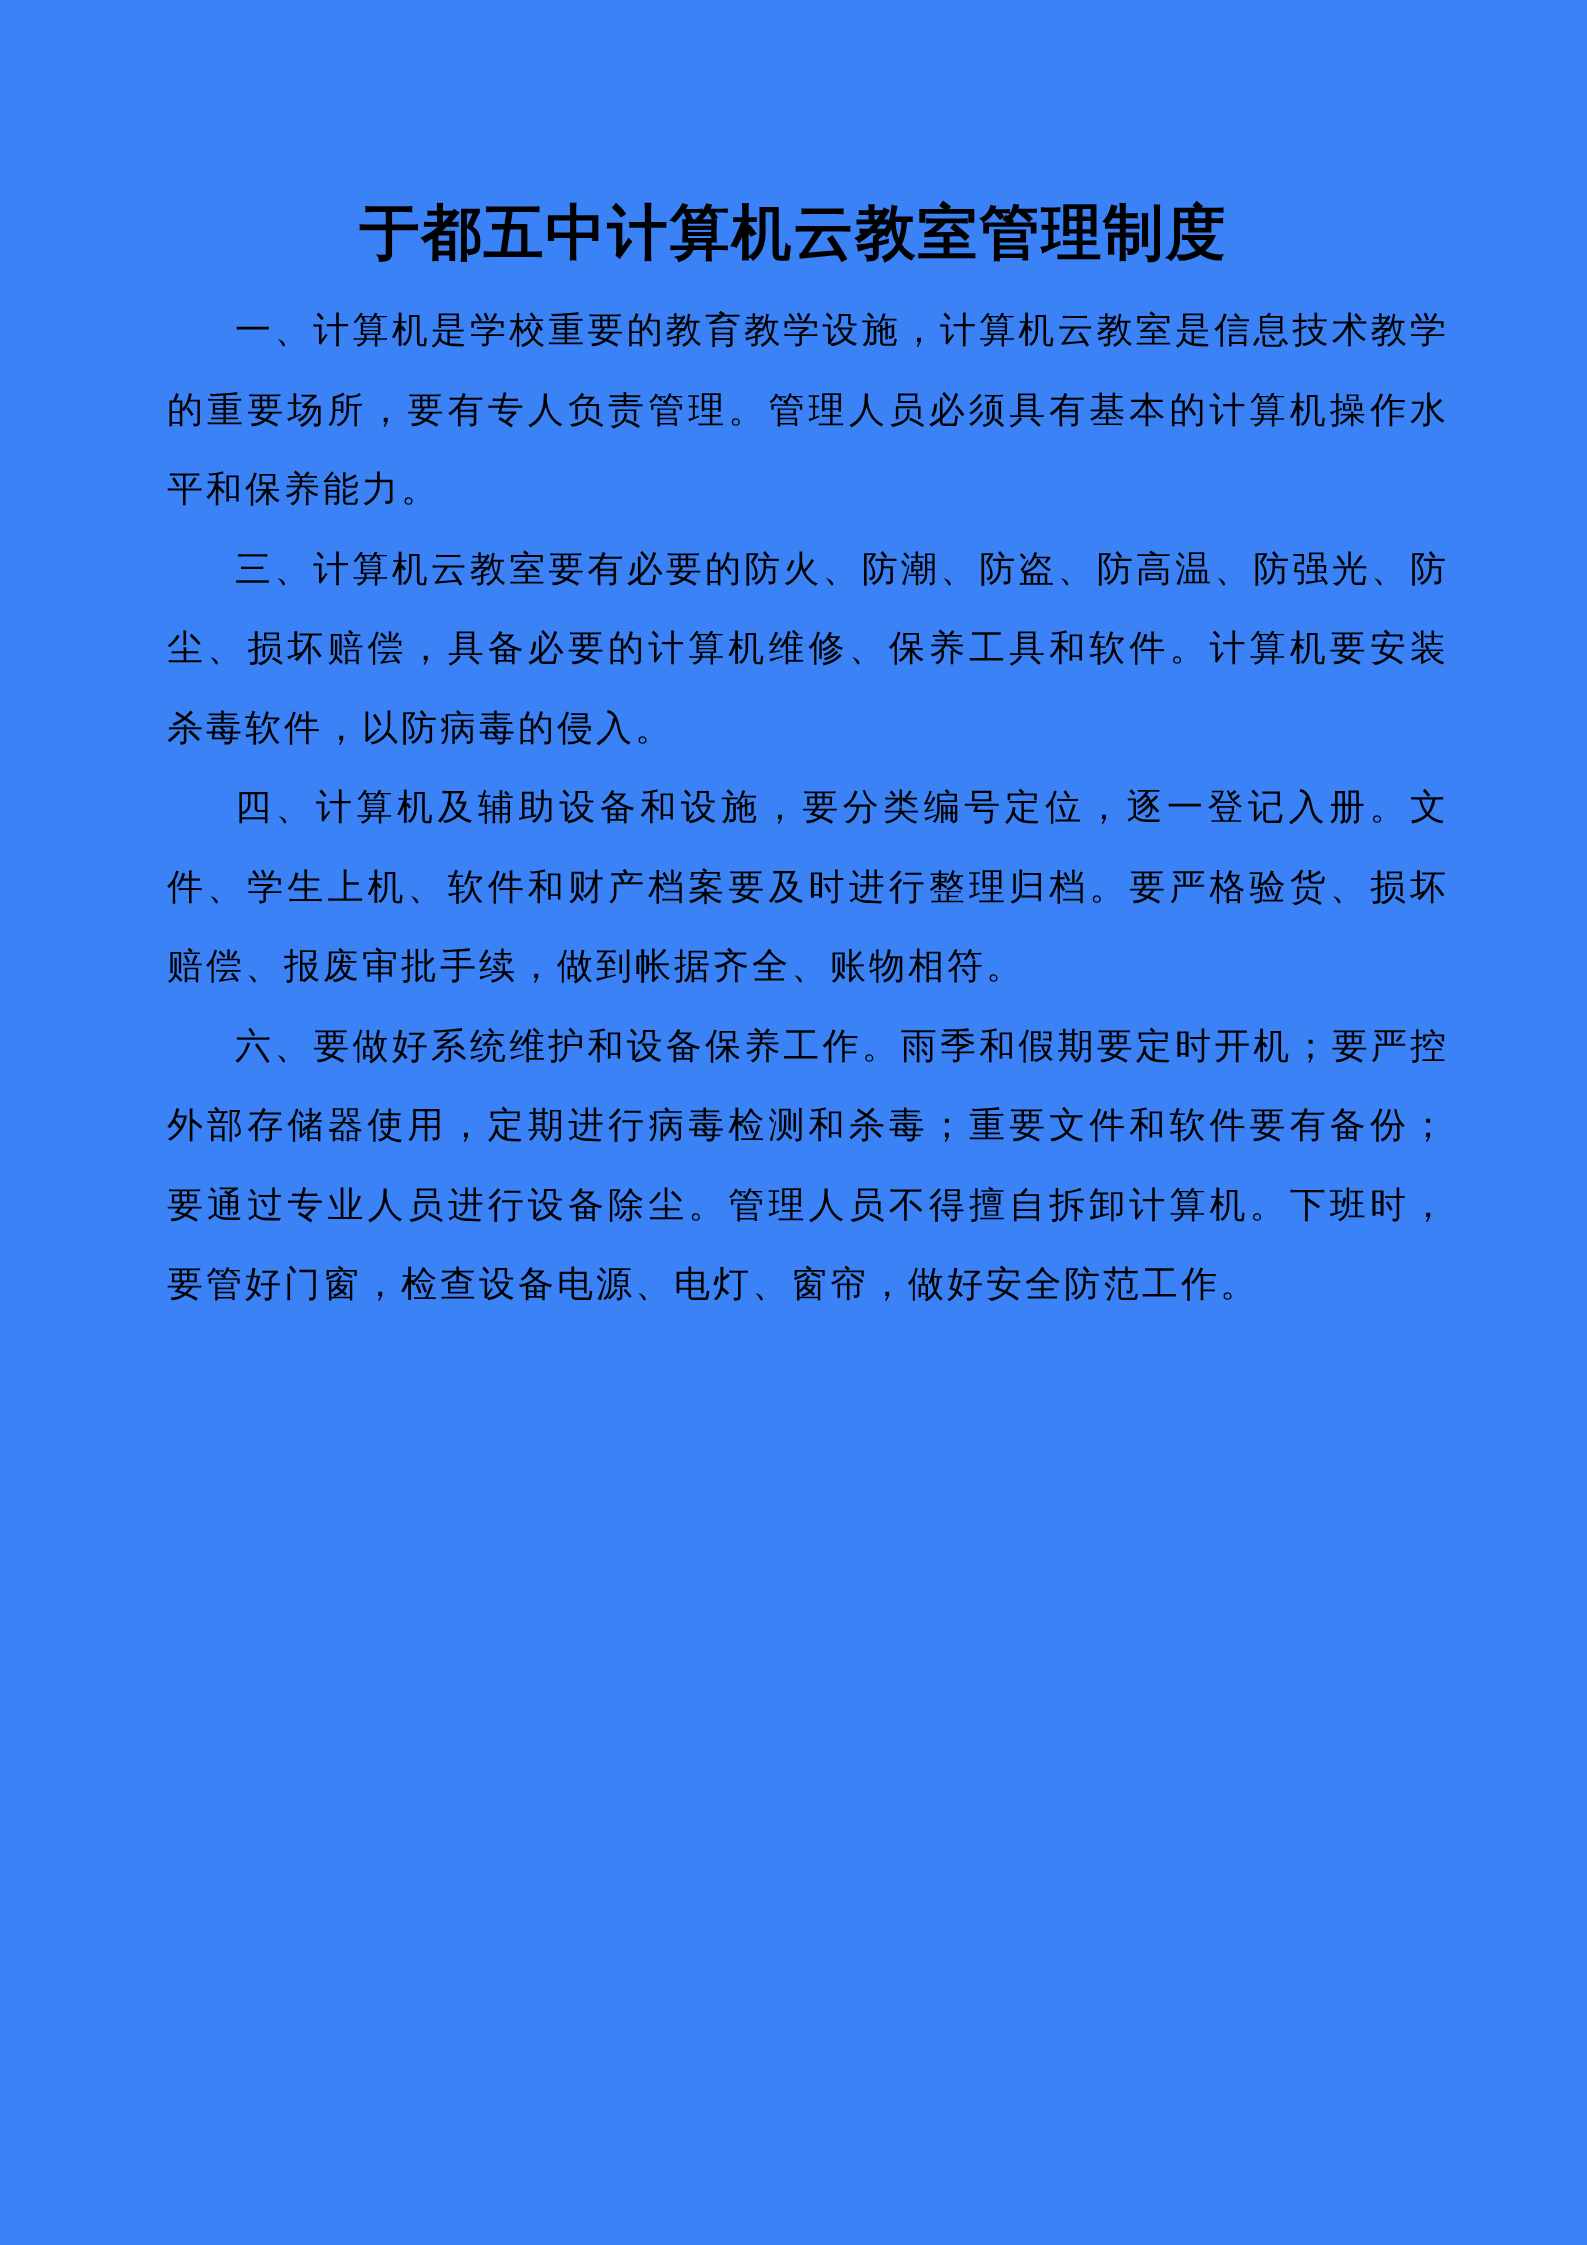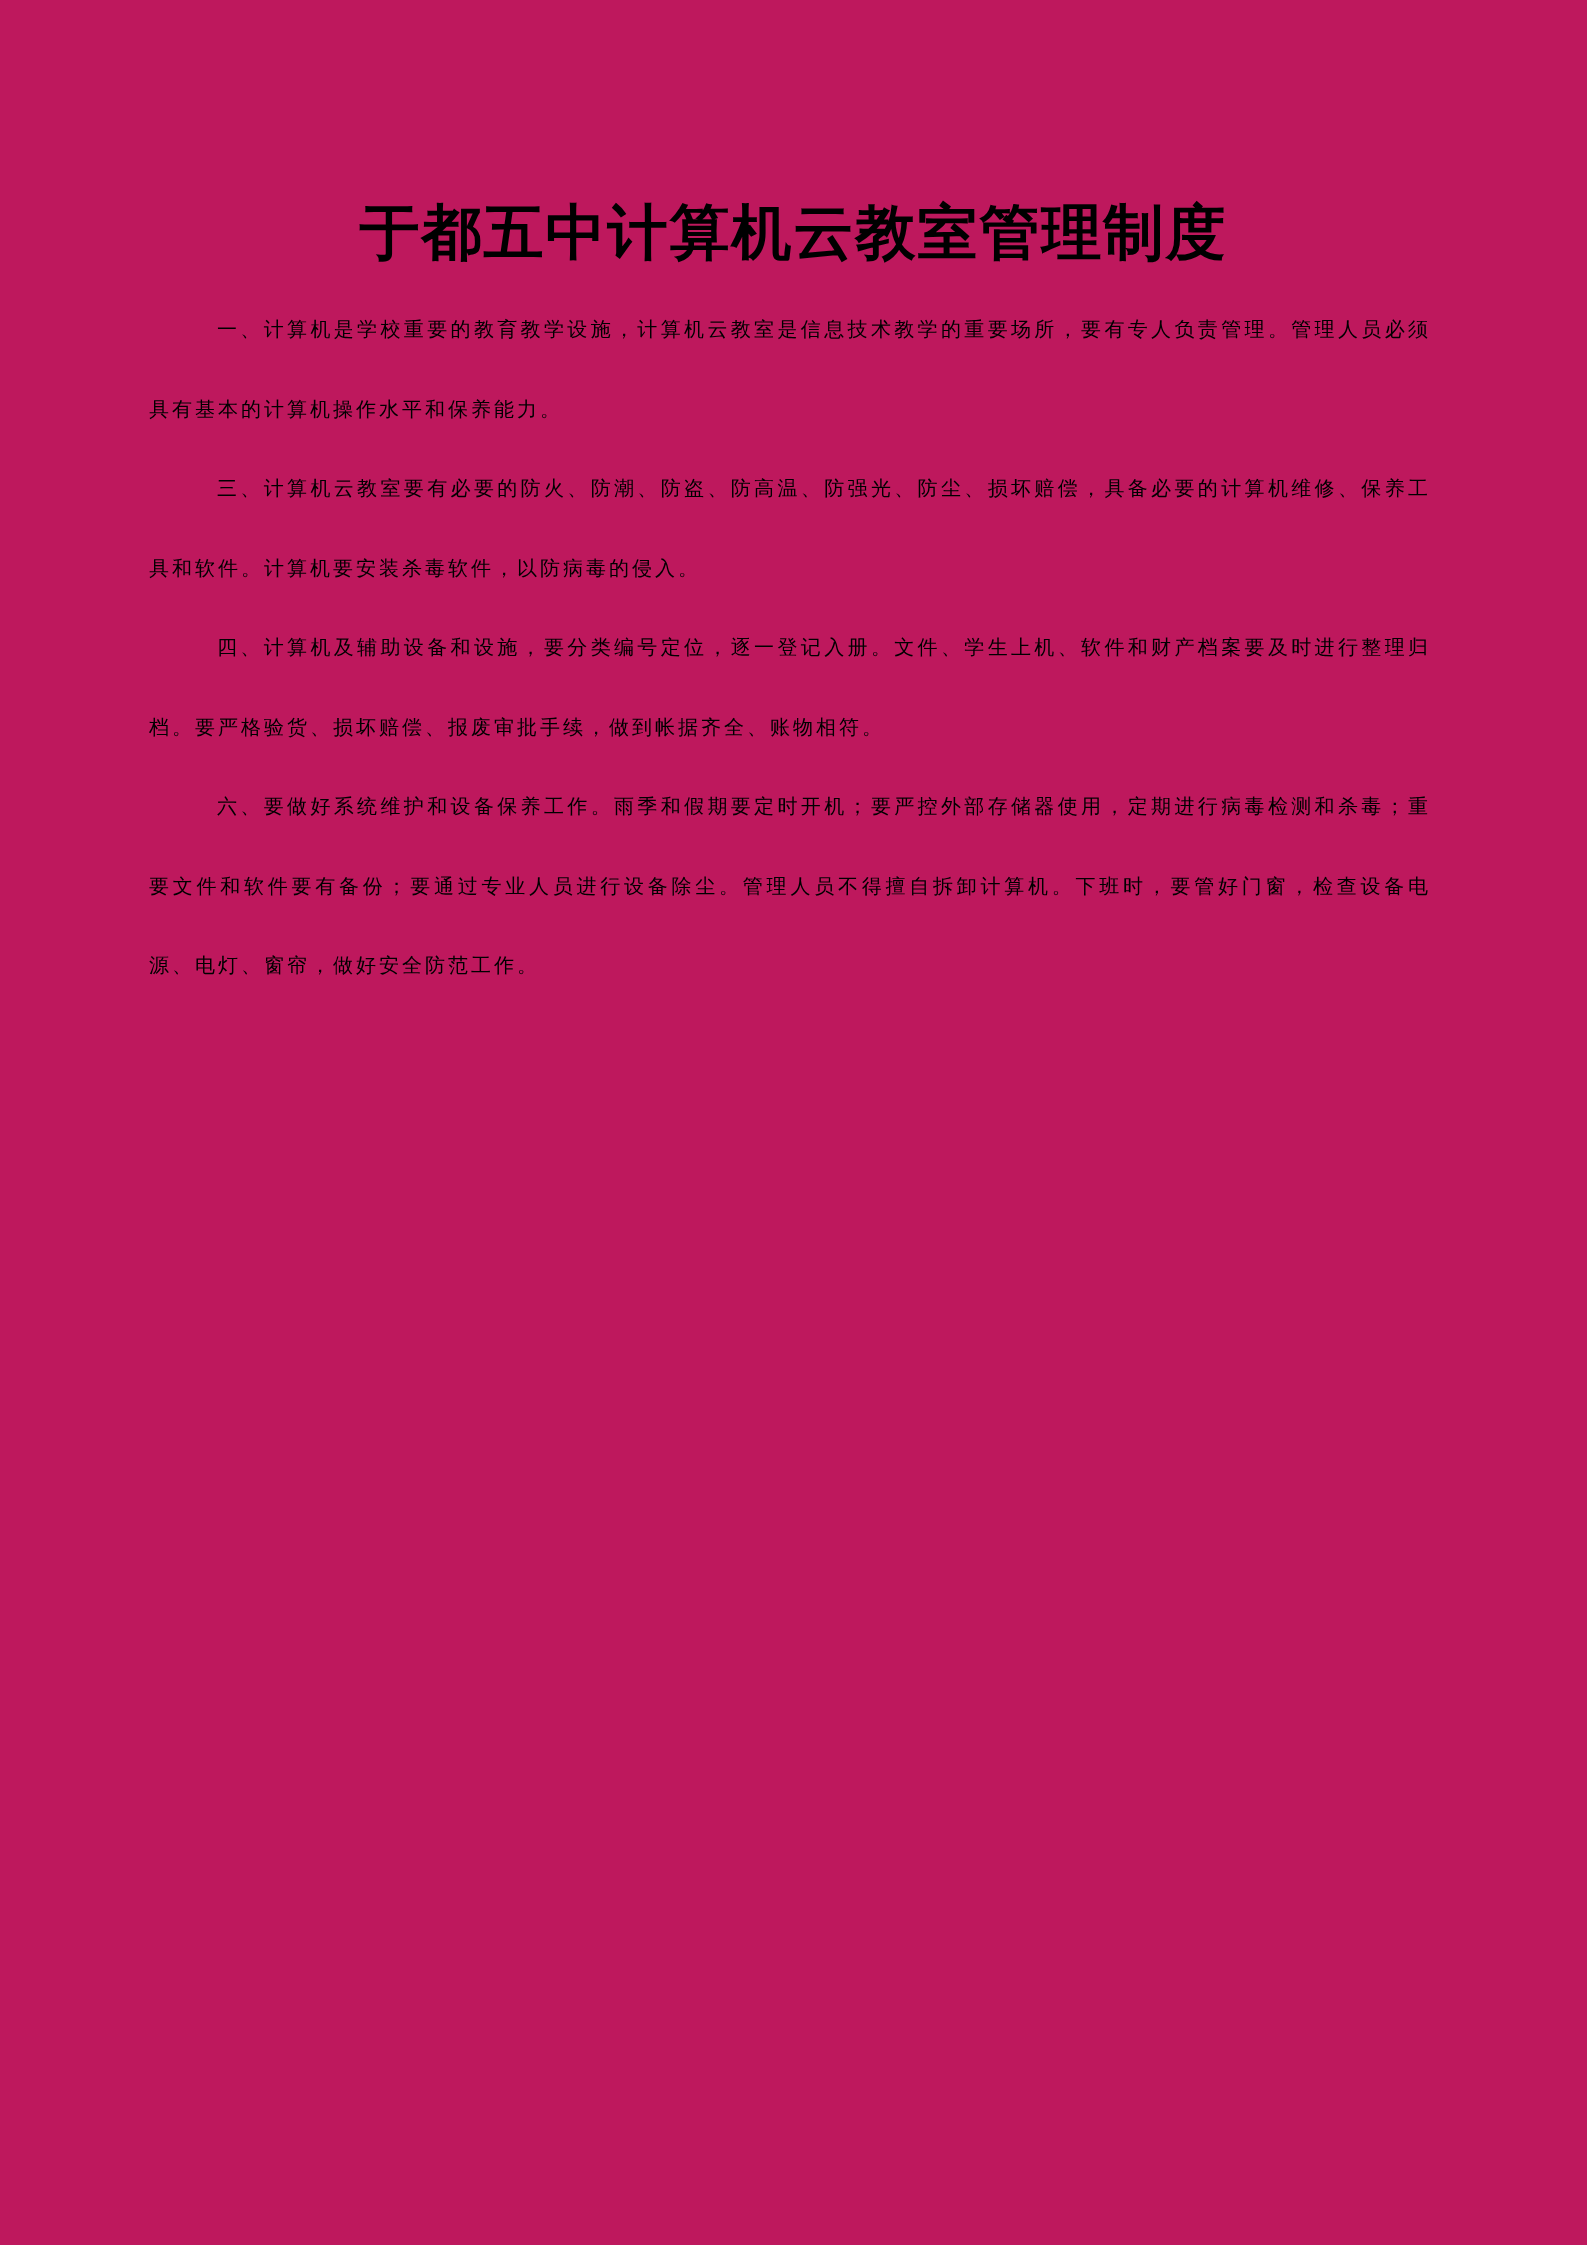--- a/index.html
+++ b/index.html
@@ -13,42 +13,42 @@
       position: relative;
       overflow: hidden;
       color: #000000;
     }
     .page {
       position: absolute;
       left: 0;
       top: 0;
       width: 1587px;
       height: 2245px;
-      background: #be185d;
+      background: #3b82f6;
     }
     .doc-title {
       position: absolute;
       left: 0;
       width: 1587px;
       top: 192px;
       text-align: center;
       font-family: "DejaVu Sans", sans-serif;
       font-weight: bold;
       font-size: 60px;
       letter-spacing: 2px;
       line-height: 80px;
       margin: 0;
     }
     .doc-body {
       position: absolute;
-      left: 149px;
+      left: 167px;
       top: 290px;
       width: 1282px;
       font-family: "DejaVu Serif", serif;
-      font-size: 20px;
+      font-size: 36px;
       letter-spacing: 3px;
       line-height: 79.5px;
       text-align: justify;
       text-align-last: left;
       margin: 0;
     }
     .para {
       margin: 0;
       text-indent: 68px;
     }

